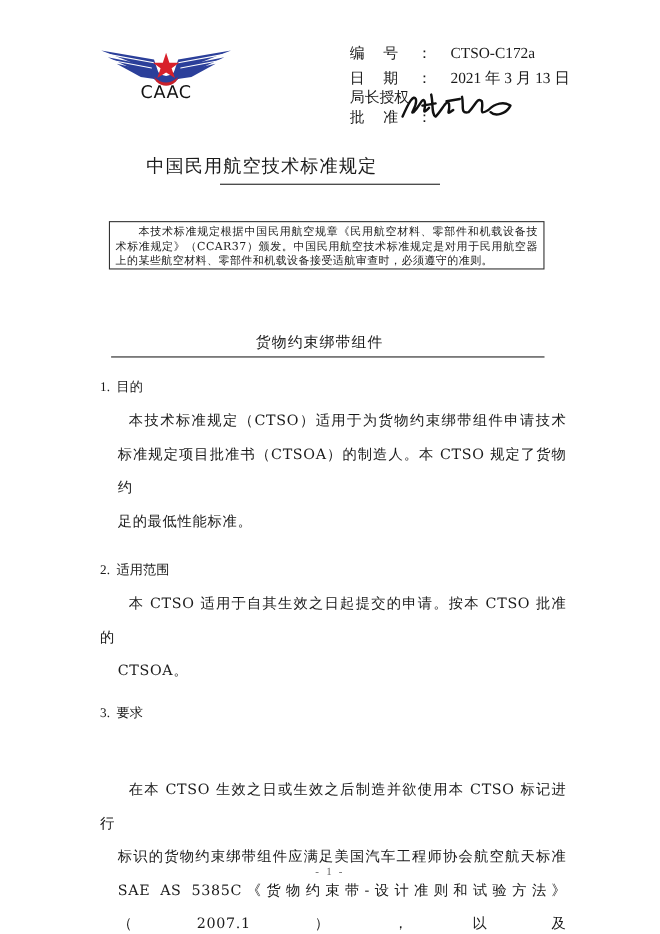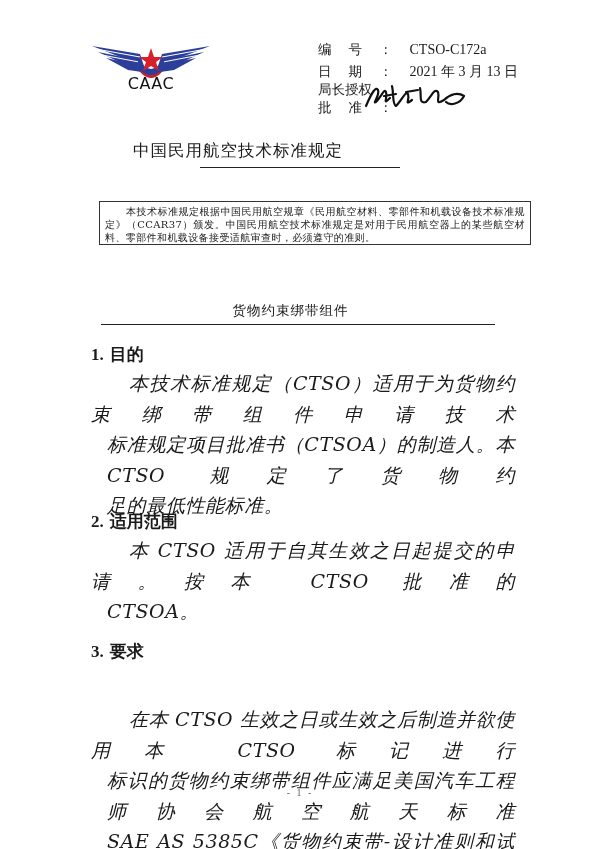--- a/index.html
+++ b/index.html
@@ -20,36 +20,36 @@
   .meta-val { font-family:"Liberation Serif","DejaVu Serif",serif; font-size:14px; }
   #signature { left:362px; top:82px; width:110px; height:28px; }
 
   
   #doc-title { left:0; width:476px; top:140px; text-align:center;
                font-family:"DejaVu Sans","Liberation Sans",sans-serif;
                font-size:16.5px; letter-spacing:1px; }
   #title-rule { left:200px; top:167px; width:200px; height:0; border-top:1.5px solid #222; }
 
   
-  #notice-box { left:99px; top:201px; width:432px; height:44px; border:1.5px solid #333;
+  #notice-box { left:99px; top:201px; width:396px; height:44px; border:1.5px solid #333;
                 box-sizing:border-box; padding:3px 5px 0 5px;
                 font-size:10px; line-height:13px; letter-spacing:0.4px; }
   #notice-box p { margin:0; text-indent:2.1em; text-align:justify; }
 
   
   #subject { left:0; width:581px; top:302px; text-align:center;
              font-family:"DejaVu Sans","Liberation Sans",sans-serif; font-size:13.5px; letter-spacing:1px; }
   #subject-rule { left:101px; top:324px; width:394px; height:0; border-top:1.5px solid #222; }
 
   
   .sec-head { position:absolute; left:91px; font-family:"DejaVu Sans","Liberation Sans",sans-serif;
-              font-size:17px;font-weight:bold; }
+              font-size:12px; }
   .sec-head .num { font-family:"Liberation Serif","DejaVu Serif",serif; margin-right:6px; }
-  .para { position:absolute; left:91px; width:424px; font-size:19px; line-height:30.5px;
-          text-align:justify; text-indent:2em; letter-spacing:0.6px;font-style:italic; }
+  .para { position:absolute; left:91px; width:424px; font-size:13px; line-height:30.5px;
+          text-align:justify; text-indent:2em; letter-spacing:0.6px; }
   .para .ln { display:block; text-align-last:justify; }
   .para .ln.last { text-align-last:left; }
   .para .ln.cont { text-indent:0;margin-left:16px; }
 
   #page-num { left:0; width:600px; top:787px; text-align:center; font-size:10px; color:#666;
               font-family:"Liberation Serif","DejaVu Serif",serif; letter-spacing:2px; }
 </style>
 </head>
 <body>
 

